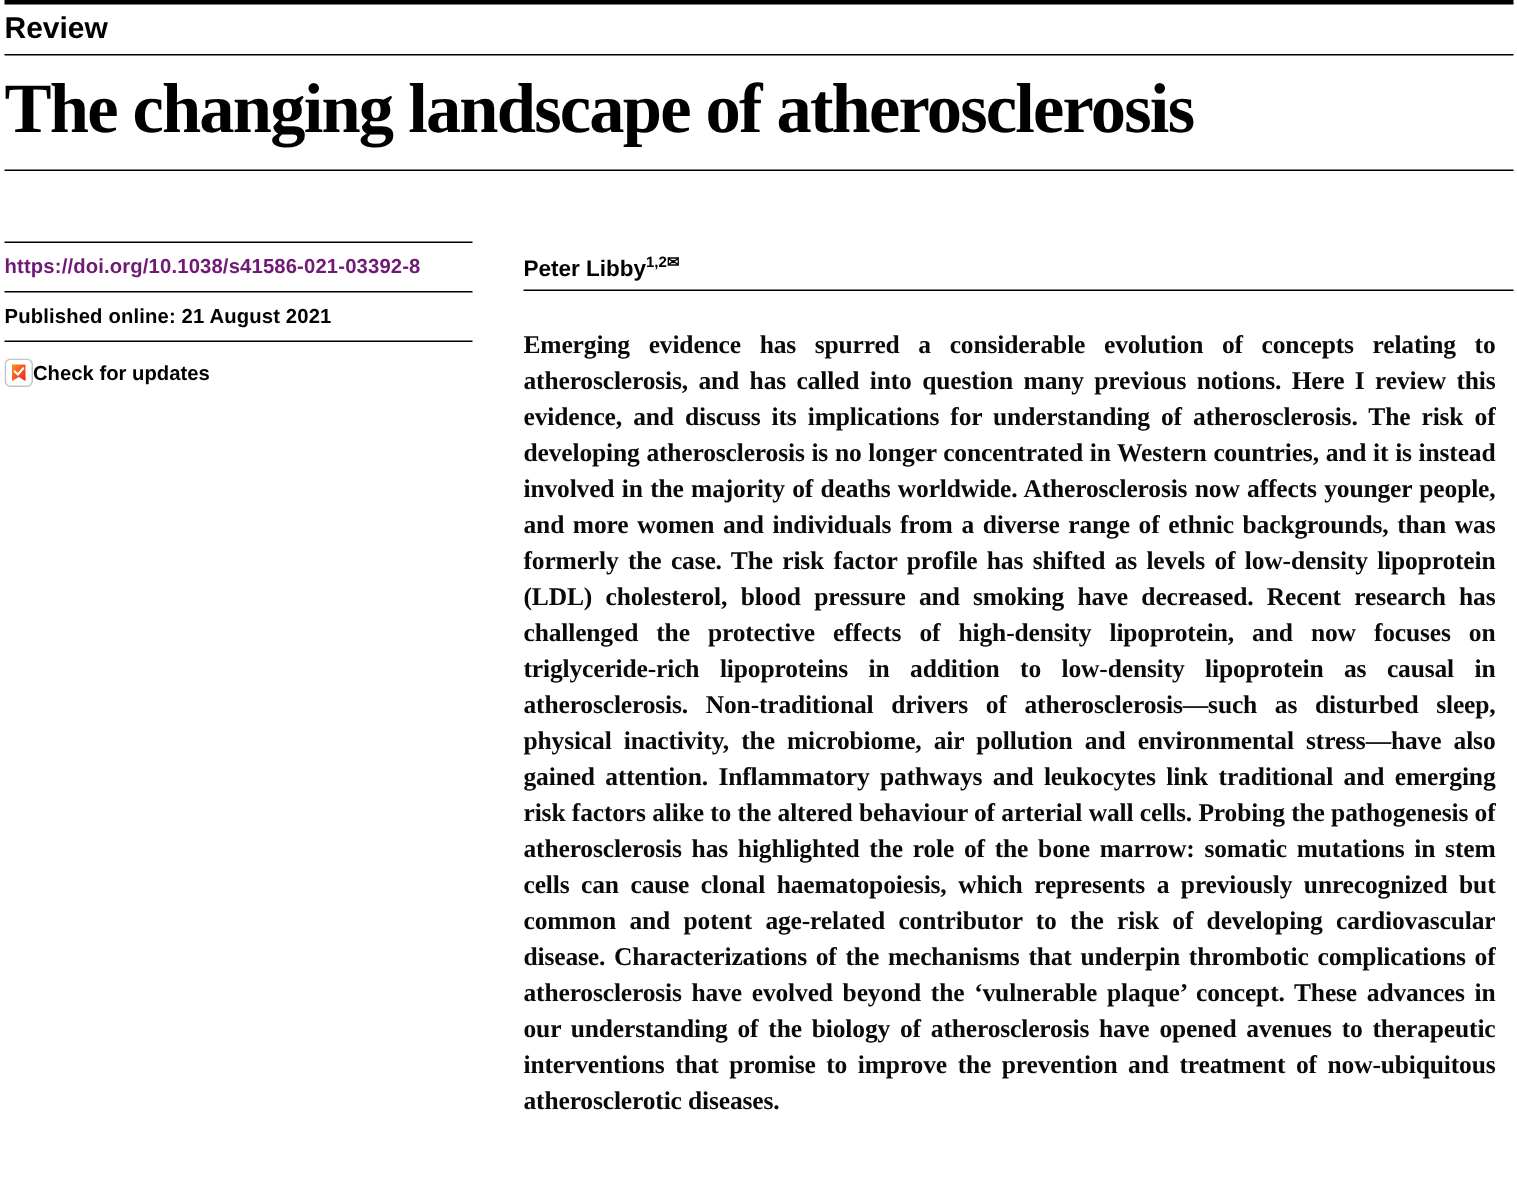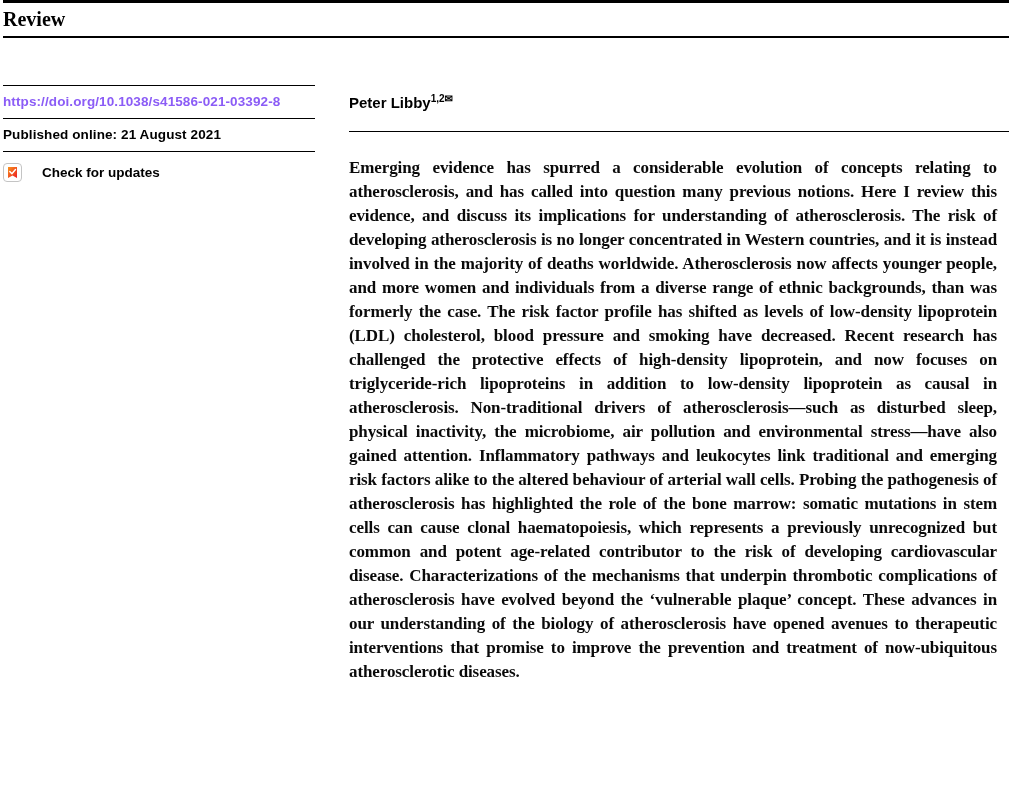--- a/index.html
+++ b/index.html
@@ -10,21 +10,21 @@
     margin: 0 auto;
     background: #fff;
     color: #000;
     font-family: "Liberation Sans", sans-serif;
     padding: 0 2px 0 3px;
     overflow: hidden;
     position: relative;
   }
   .top-rule { border-top: 3px solid #000; width: 100%; }
   .kicker {
-    font-family: Liberation Serif, serif;
+    font-family: Liberation Sans, sans-serif;
     font-weight: 700;
     font-size: 20px;
     line-height: 24px;
     padding: 4px 0 5px 0;
     color: #000;
   }
   .rule { border: 0; border-top: 1px solid #000; margin: 0; }
   .title {
     font-family: "Liberation Serif", serif;
     font-weight: 700;
@@ -41,36 +41,36 @@
     border-top: 1px solid #000;
   }
   .meta-item {
     font-size: 13.5px;
     font-weight: 700;
     line-height: 16px;
     padding: 8px 0;
     border-bottom: 1px solid #000;
     letter-spacing: 0.1px;
   }
-  .doi-link { color: #8b5cf6; text-decoration: none; cursor: pointer; }
+  .doi-link { color: #701a75; text-decoration: none; cursor: pointer; }
   .check-updates {
     display: flex;
     align-items: center;
-    gap: 20px;
+    gap: 0;
     padding: 11px 0;
     font-size: 13.5px;
     font-weight: 700;
     cursor: pointer;
   }
   .crossmark-icon { display: inline-flex; width: 19px; height: 19px; }
   .content-col { flex: 1; margin-left: 34px; }
   .author-line {
     font-size: 15px;
     font-weight: 700;
-    padding: 8px 0 20px 0;
+    padding: 8px 0 5px 0;
     border-bottom: 1px solid #000;
   }
   .author-line sup { font-size: 10px; font-weight: 700; }
   .mail-sup { font-size: 11px; }
   .abstract {
     font-family: "Liberation Serif", serif;
     font-size: 17px;
     font-weight: 600;
     line-height: 24px;
     text-align: justify;
@@ -83,20 +83,21 @@
 <body>
 
 <div class="page">
 
   <div class="top-rule"></div>
 
   <div class="kicker">Review</div>
 
   <hr class="rule">
 
+  <h1 class="title">The changing landscape of atherosclerosis</h1>
 
   <hr class="rule">
 
   <div class="columns">
 
     <aside class="meta-col">
       <div class="meta-item">
         <span class="doi-link">https://doi.org/10.1038/s41586-021-03392-8</span>
       </div>
       <div class="meta-item">Published online: 21 August 2021</div>

